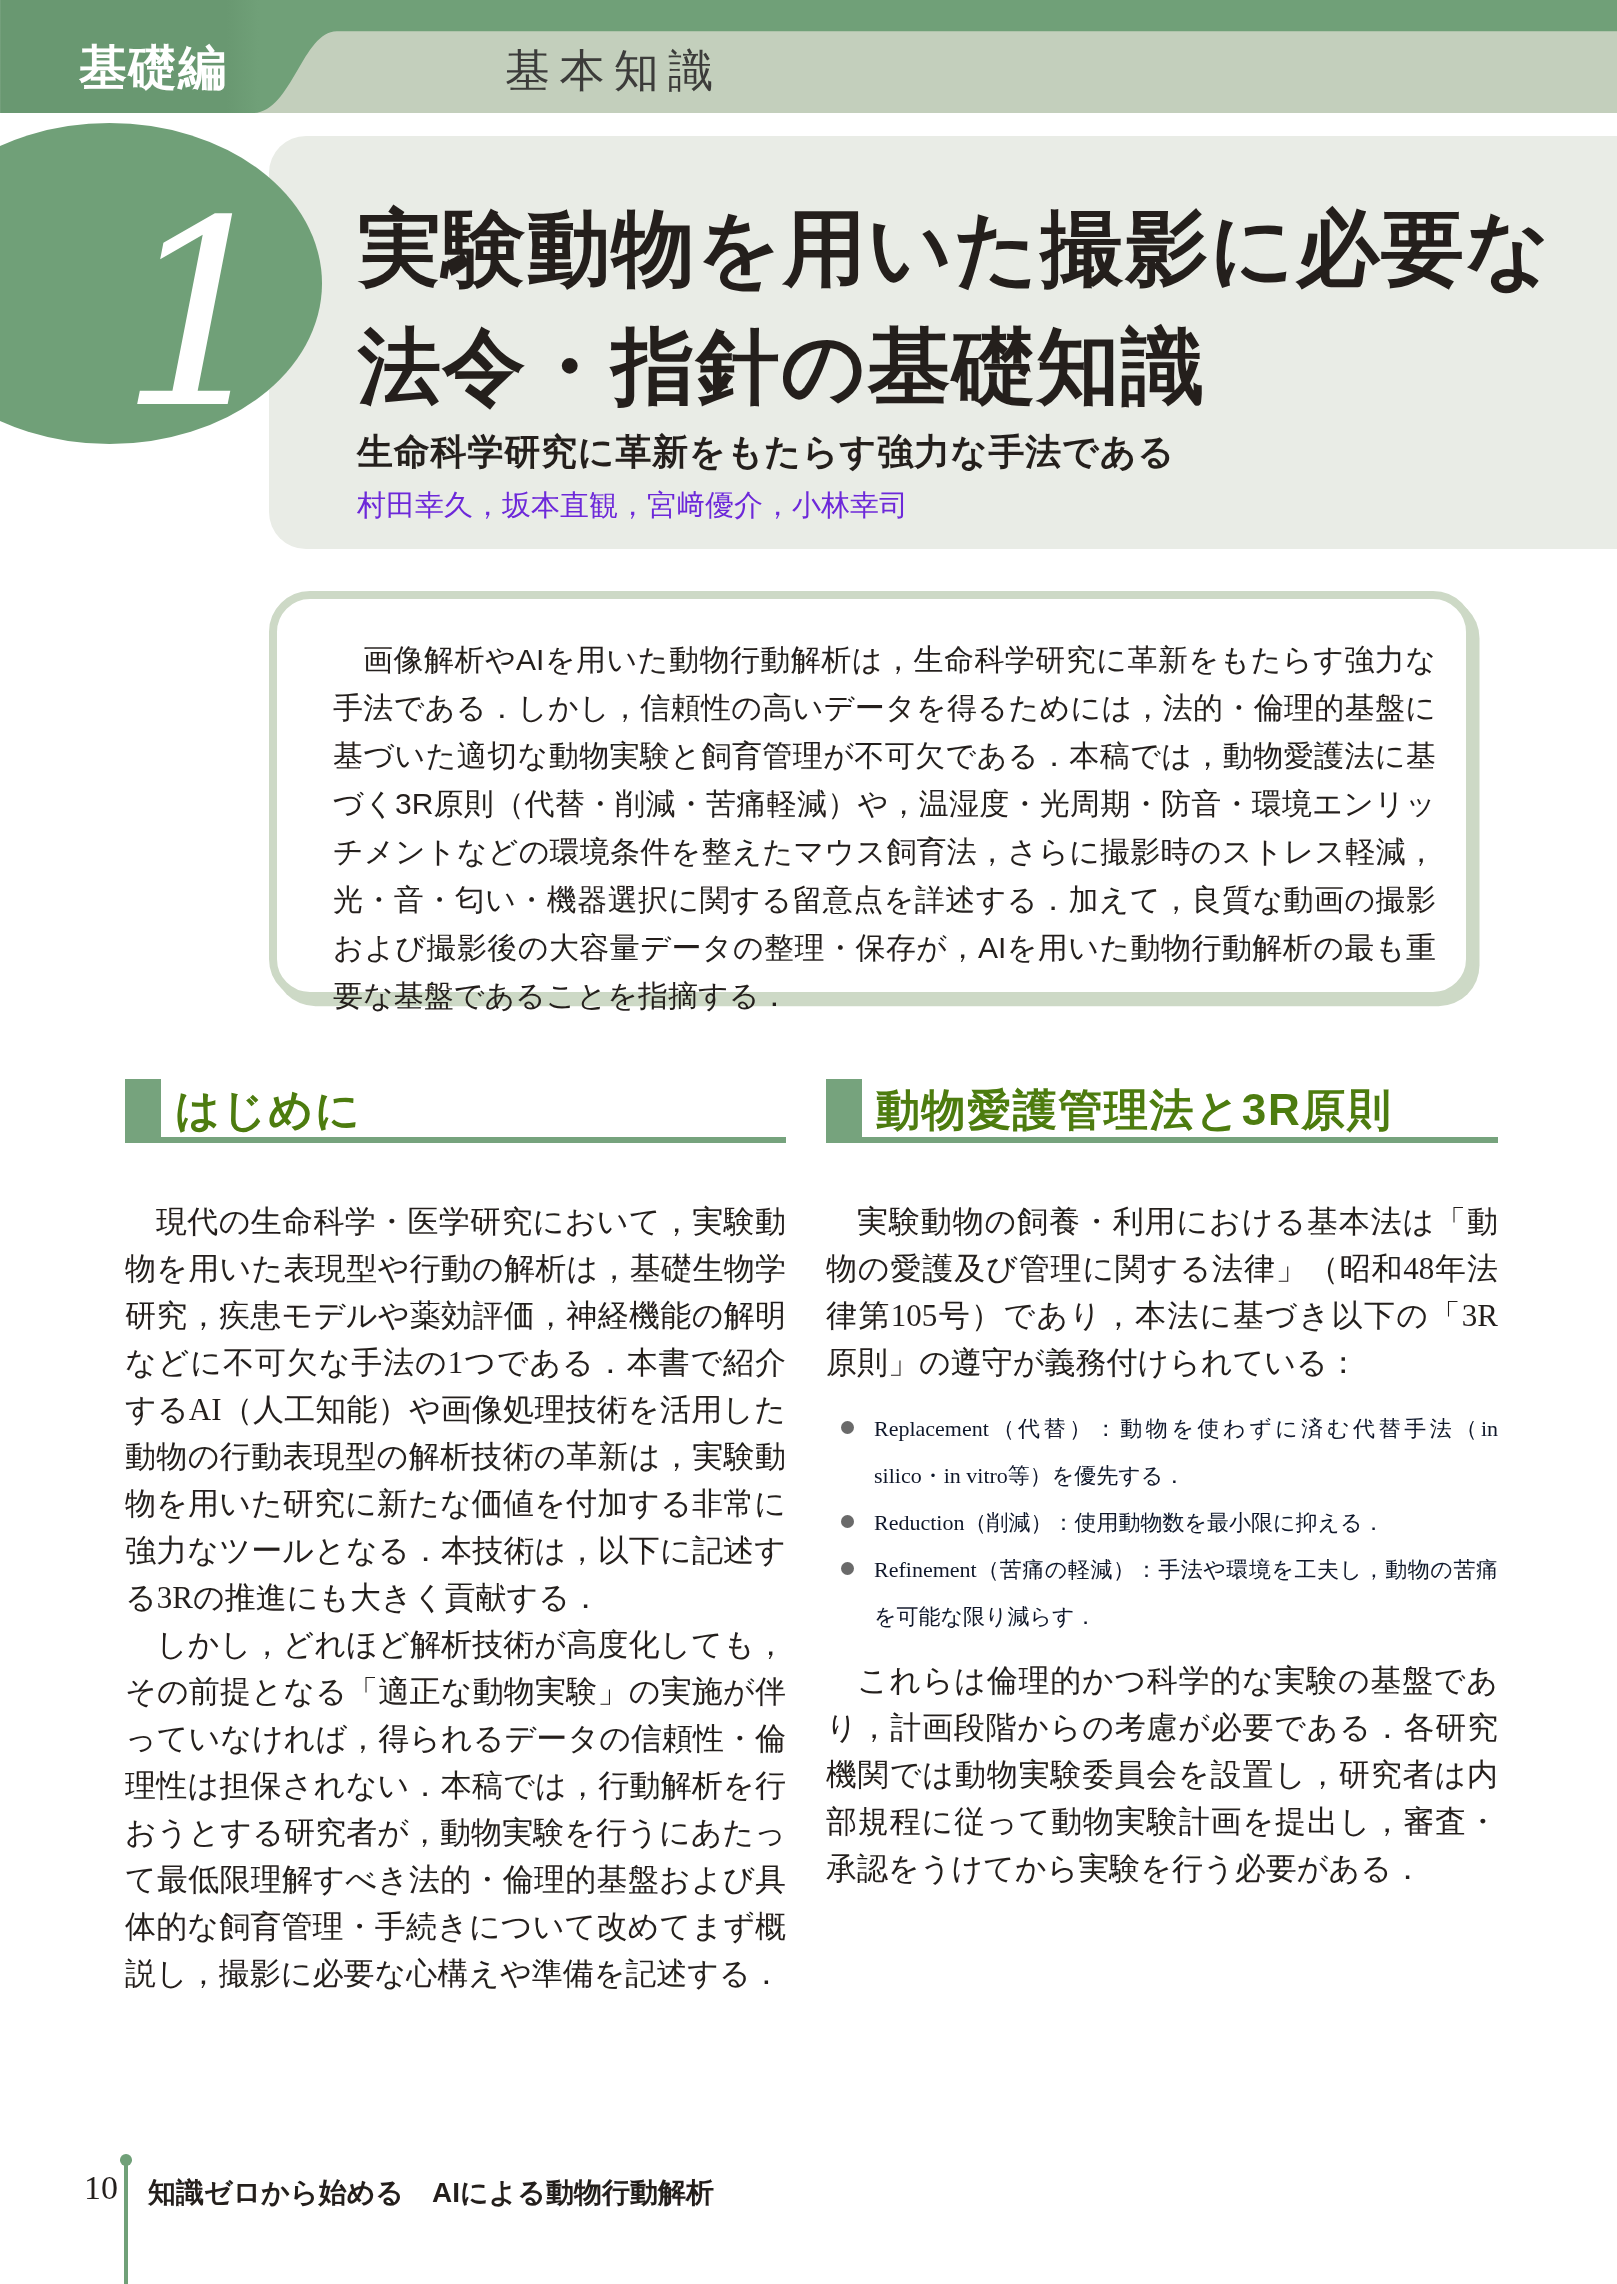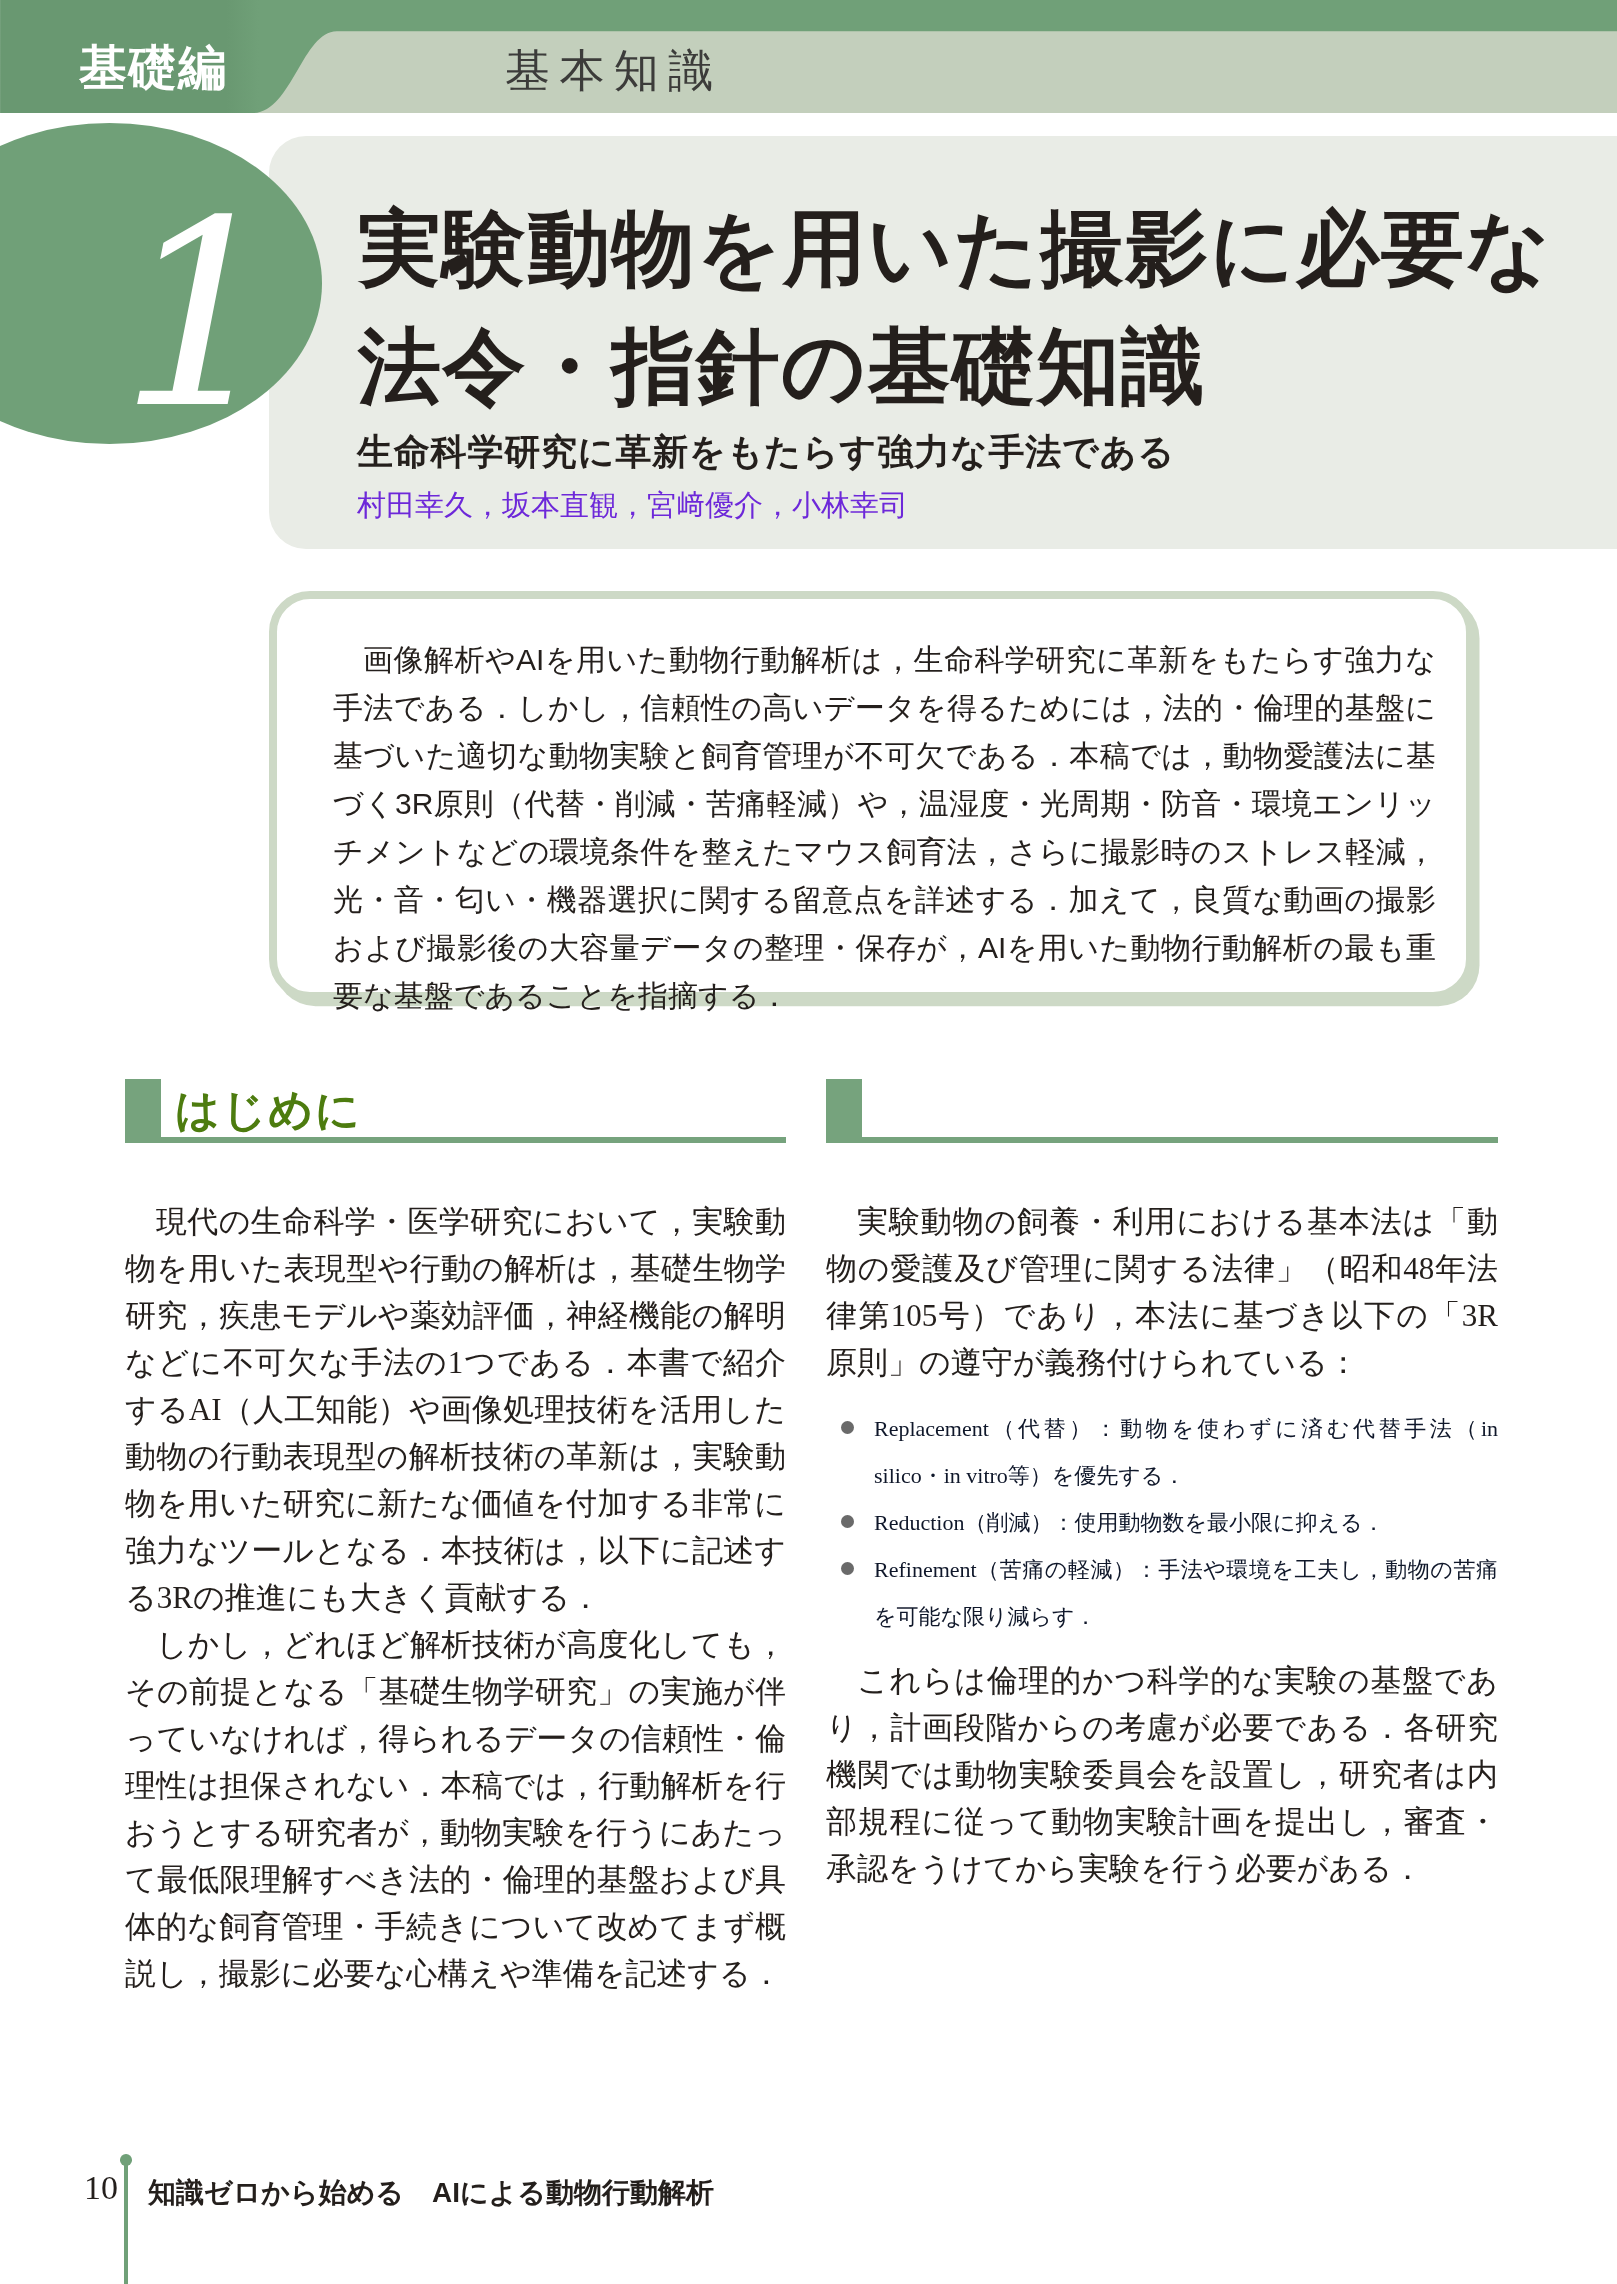--- a/index.html
+++ b/index.html
@@ -97,27 +97,28 @@
     <p>画像解析やAIを用いた動物行動解析は，生命科学研究に革新をもたらす強力な手法である．しかし，信頼性の高いデータを得るためには，法的・倫理的基盤に基づいた適切な動物実験と飼育管理が不可欠である．本稿では，動物愛護法に基づく3R原則（代替・削減・苦痛軽減）や，温湿度・光周期・防音・環境エンリッチメントなどの環境条件を整えたマウス飼育法，さらに撮影時のストレス軽減，光・音・匂い・機器選択に関する留意点を詳述する．加えて，良質な動画の撮影および撮影後の大容量データの整理・保存が，AIを用いた動物行動解析の最も重要な基盤であることを指摘する．</p>
   </div>
 
   <div class="column col-left">
     <div class="section-heading">
       <span class="marker"></span>
       <h2>はじめに</h2>
     </div>
     <div class="col-body">
       <p>現代の生命科学・医学研究において，実験動物を用いた表現型や行動の解析は，基礎生物学研究，疾患モデルや薬効評価，神経機能の解明などに不可欠な手法の1つである．本書で紹介するAI（人工知能）や画像処理技術を活用した動物の行動表現型の解析技術の革新は，実験動物を用いた研究に新たな価値を付加する非常に強力なツールとなる．本技術は，以下に記述する3Rの推進にも大きく貢献する．</p>
-      <p>しかし，どれほど解析技術が高度化しても，その前提となる「基礎生物学研究」の実施が伴っていなければ，得られるデータの信頼性・倫理性は担保されない．本稿では，行動解析を行おうとする研究者が，動物実験を行うにあたって最低限理解すべき法的・倫理的基盤および具体的な飼育管理・手続きについて改めてまず概説し，撮影に必要な心構えや準備を記述する．</p>
+      <p>しかし，どれほど解析技術が高度化しても，その前提となる「適正な動物実験」の実施が伴っていなければ，得られるデータの信頼性・倫理性は担保されない．本稿では，行動解析を行おうとする研究者が，動物実験を行うにあたって最低限理解すべき法的・倫理的基盤および具体的な飼育管理・手続きについて改めてまず概説し，撮影に必要な心構えや準備を記述する．</p>
     </div>
   </div>
 
   <div class="column col-right">
     <div class="section-heading">
       <span class="marker"></span>
+      <h2>動物愛護管理法と3R原則</h2>
     </div>
     <div class="col-body">
       <p>実験動物の飼養・利用における基本法は「動物の愛護及び管理に関する法律」（昭和48年法律第105号）であり，本法に基づき以下の「3R原則」の遵守が義務付けられている：</p>
       <ul class="three-r">
         <li>Replacement（代替）：動物を使わずに済む代替手法（in silico・in vitro等）を優先する．</li>
         <li>Reduction（削減）：使用動物数を最小限に抑える．</li>
         <li>Refinement（苦痛の軽減）：手法や環境を工夫し，動物の苦痛を可能な限り減らす．</li>
       </ul>
       <p class="closing">これらは倫理的かつ科学的な実験の基盤であり，計画段階からの考慮が必要である．各研究機関では動物実験委員会を設置し，研究者は内部規程に従って動物実験計画を提出し，審査・承認をうけてから実験を行う必要がある．</p>
     </div>

